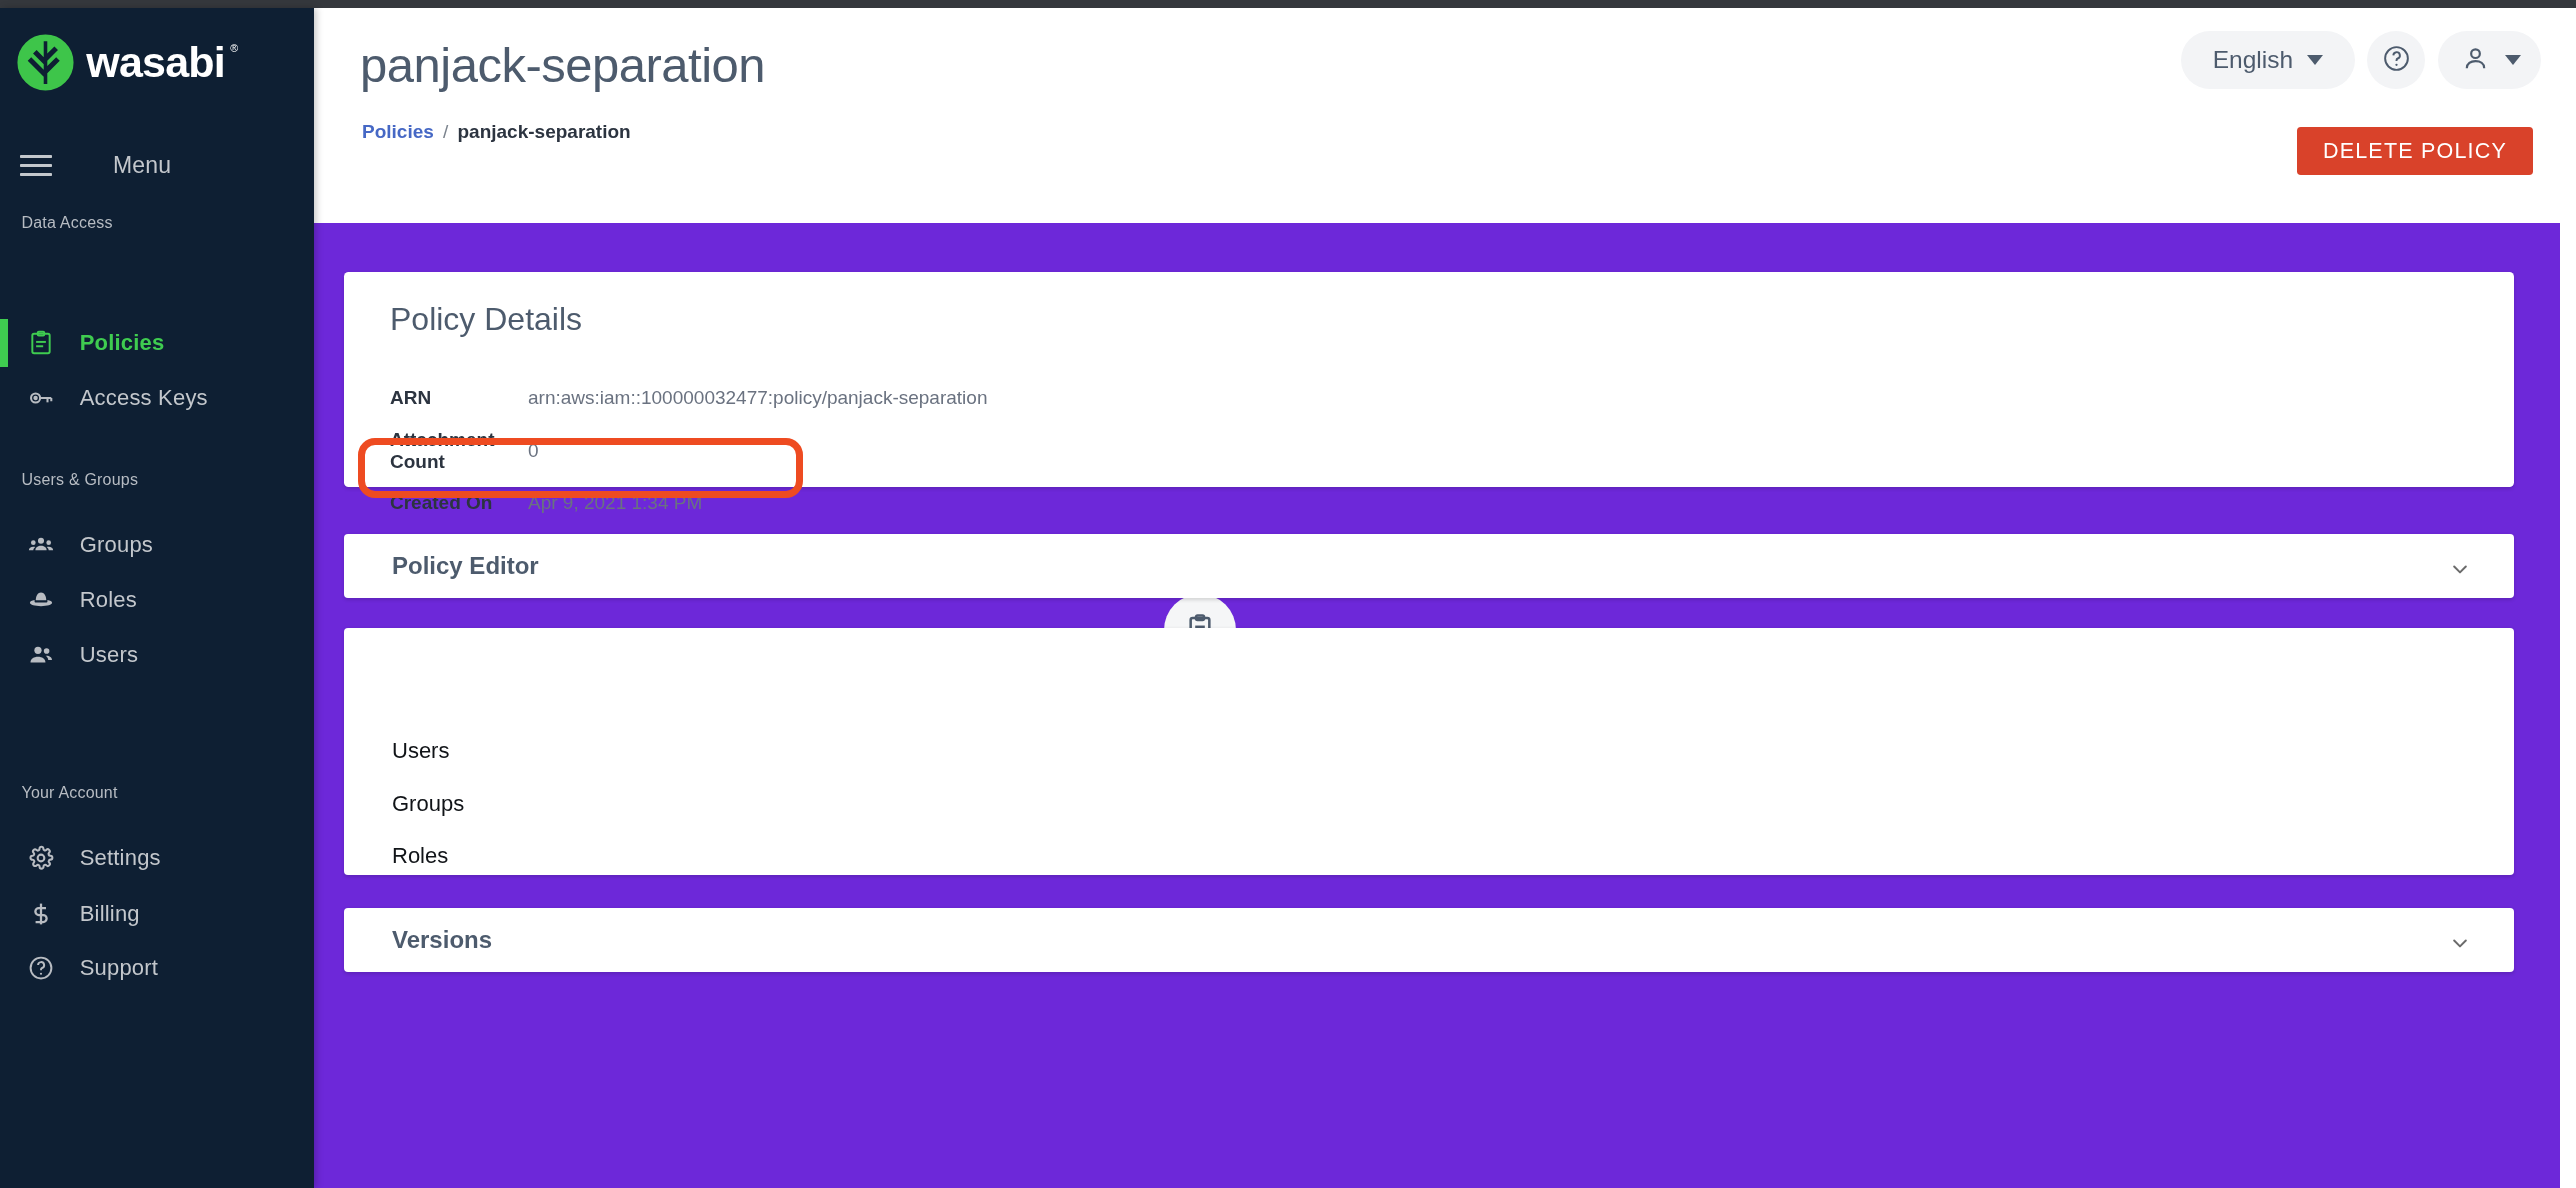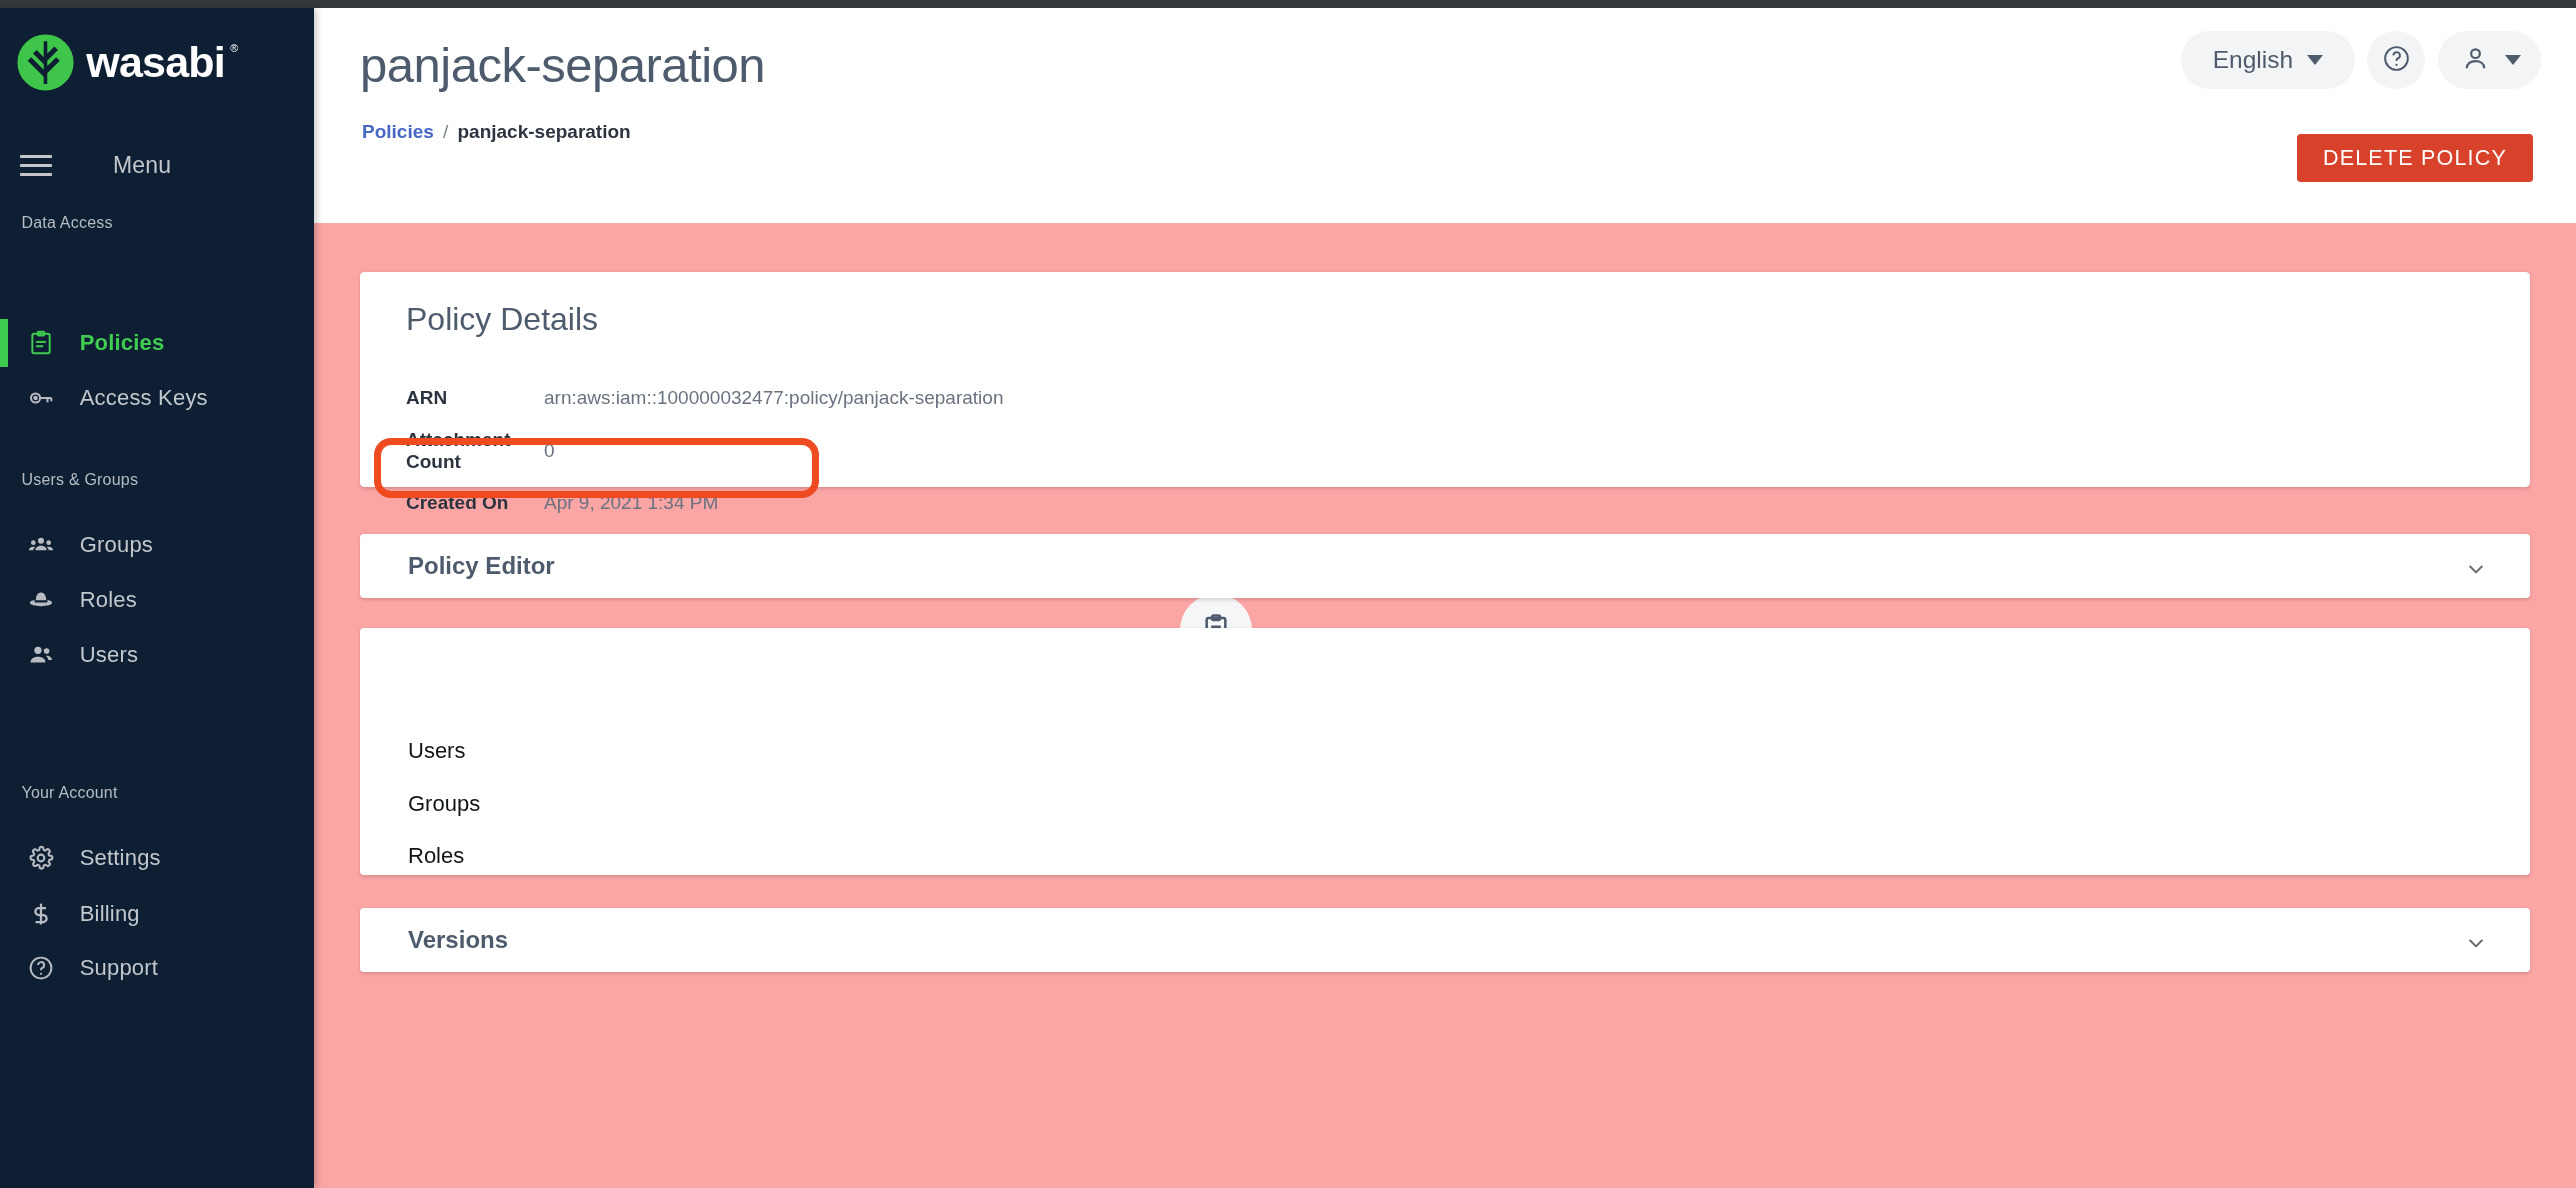--- a/index.html
+++ b/index.html
@@ -100,32 +100,32 @@
   #lang-btn { padding: 0 32px; gap: 14px; }
   #lang-btn .lang-label { font-size: 24.5px; color: #4d5b6d; }
   .caret-down {
     width: 0; height: 0; border-left: 8.4px solid transparent;
     border-right: 8.4px solid transparent; border-top: 10px solid #4d5b6d;
   }
   #help-btn { width: 58px; justify-content: center; }
   #account-btn { padding: 0 20px 0 23px; gap: 15.3px; }
 
   #delete-policy-btn {
-    position: absolute; top: 126px; right: 43px;
+    position: absolute; top: 119px; right: 43px;
     background: #d9422a; color: #ffffff; border: none; border-radius: 3.8px;
     height: 48px; padding: 0 26px;
     font-size: 21.5px; letter-spacing: 1.2px;
     font-family: "Liberation Sans", sans-serif; cursor: pointer;
   }
 
   
   #content {
-    position: absolute; top: 223px; left: 314px;
+    position: absolute; top: 223px; left: 298px;
     width: 2262px; height: 965px;
-    background: #fca5a5;
+    background: #6d28d9;
     overflow: hidden;
   }
 
   .card {
     position: absolute; left: 46px; width: 2170px;
     background: #ffffff; border-radius: 4.6px;
     box-shadow: 0 1.5px 3.8px rgba(0,0,0,0.14);
   }
 
   #card-details { top: 49px; height: 215px; }

